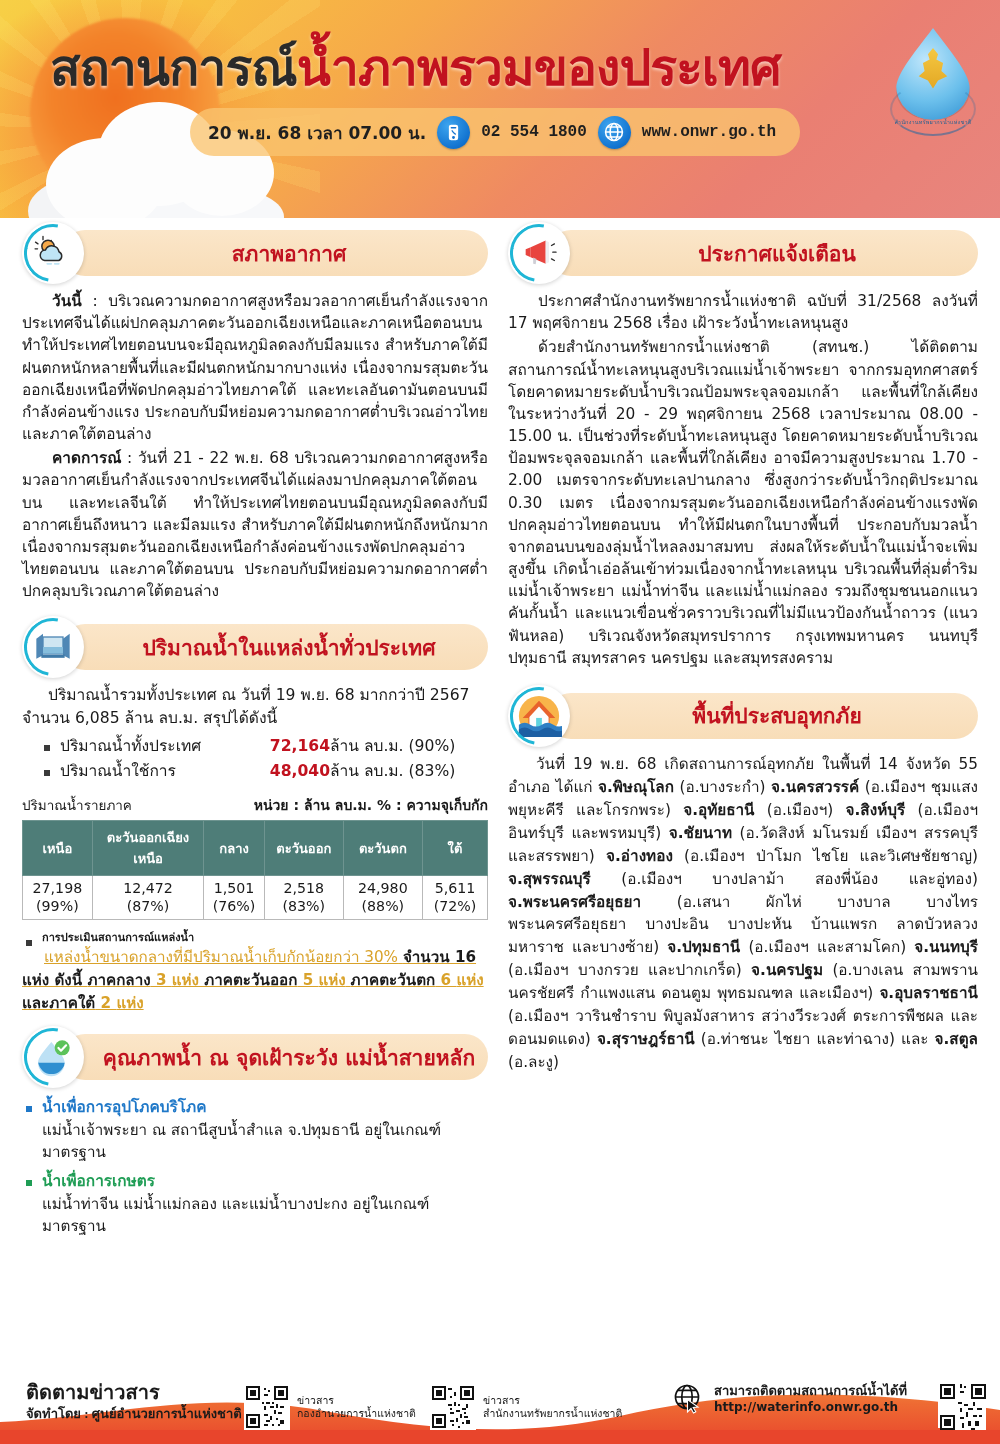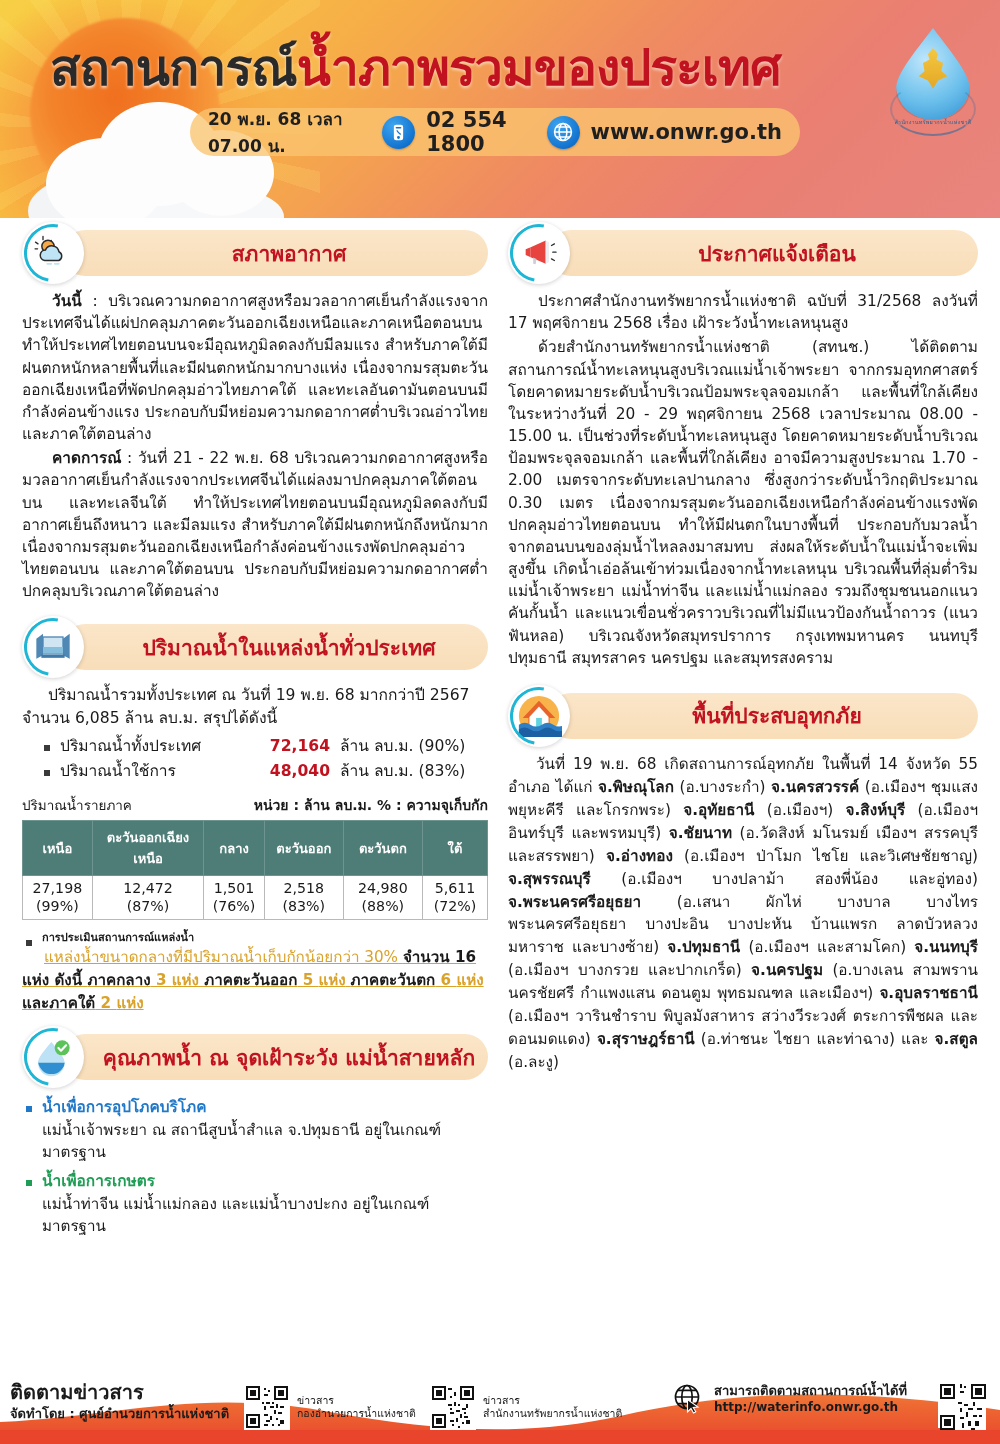--- a/index.html
+++ b/index.html
@@ -51,21 +51,21 @@
     background: rgba(250,196,112,0.78); border-radius: 24px;
     display: flex; align-items: center; padding: 0 18px; gap: 11px;
   }
   .infobar .dt { font-size: 17px; font-weight: bold; color: #1f1f1f; }
   .circ-icon {
     width: 33px; height: 33px; border-radius: 50%;
     background: radial-gradient(circle at 35% 30%, #3da5ef, #1273d0 70%, #0c5ba8 100%);
     display: flex; align-items: center; justify-content: center;
     color: #fff; flex: 0 0 auto; box-shadow: 0 1px 2px rgba(0,0,0,.25);
   }
-  .infobar .val { font-size: 21px; font-weight: bold; color: #1f1f1f; }
+  .infobar .val { font-size: 16px; font-weight: bold; color: #1f1f1f; font-family: Liberation Mono, monospace; }
 
   .logo {
     position: absolute; right: 22px; top: 26px; width: 90px; height: 112px;
   }
   .logo .drop {
     position:absolute; left:8px; top:2px; width:74px; height:92px;
     background: radial-gradient(circle at 40% 35%, #bfe6fb, #6cc0ec 55%, #2f8fd0 100%);
     border-radius: 50% 50% 50% 50% / 62% 62% 38% 38%;
     clip-path: path("M37 0 C 58 28, 74 46, 74 62 C 74 80, 57 92, 37 92 C 17 92, 0 80, 0 62 C 0 46, 16 28, 37 0 Z");
     box-shadow: 0 2px 4px rgba(0,0,0,.2);
@@ -117,21 +117,21 @@
   }
   p.para b { font-weight: bold; }
 
   
   .wv-lead { font-size: 15.6px; line-height: 1.46; color: #1a1a1a; text-indent: 26px; }
   .wv-list { list-style: none; margin: 4px 0 0 0; }
   .wv-list li { display: flex; align-items: baseline; font-size: 15.6px; line-height: 1.62; color: #1a1a1a; }
   .bsq { display:inline-block; width:6px; height:6px; background:#3a3a3a; margin: 0 10px 0 22px; flex:0 0 auto; }
   .wv-list .nm { width: 186px; flex: 0 0 auto; }
   .wv-list .num { color: #c1121f; font-weight: bold; width: 84px; flex: 0 0 auto; text-align:right; }
-  .wv-list .un { margin-left: 10px; }
+  .wv-list .un { }
 
   .tbl-cap { display:flex; justify-content:space-between; align-items:flex-end; margin: 10px 0 4px 0; }
   .tbl-cap .l { font-size: 13.5px; color: #1a1a1a; }
   .tbl-cap .r { font-size: 14px; color: #1a1a1a; font-weight:bold; }
 
   table.regions { width: 100%; border-collapse: collapse; }
   table.regions th {
     background: #4e7d78; color: #fff; font-size: 13px; font-weight: bold;
     padding: 6px 2px; text-align: center; border: 1px solid #6e9490;
   }
@@ -160,21 +160,21 @@
   .flood-body b { font-weight: bold; }
 
   
   .footer { position:absolute; left:0; top:1366px; width:1000px; height:78px; overflow:hidden; background:#fff; }
   .foot-wave {
     position:absolute; left:0; top:10px; width:1000px; height:68px;
     background: linear-gradient(180deg, #f3933f 0%, #ee6b33 40%, #e8452c 100%);
     clip-path: path("M0,46 C 120,40 200,12 330,36 C 430,54 520,62 620,40 C 720,18 830,8 1000,34 L1000,68 L0,68 Z");
   }
   .foot-red { position:absolute; left:0; bottom:0; width:1000px; height:14px; background:#e8452c; }
-  .f-brand { position:absolute; left:10px; top:16px; }
+  .f-brand { position:absolute; left:26px; top:16px;font-family:Liberation Serif, serif; }
   .f-brand .b1 { font-size:20px; font-weight:bold; color:#1a1a1a; line-height:1.05; }
   .f-brand .b2 { font-size:13px; font-weight:bold; color:#1a1a1a; }
   .qr { width:46px; height:46px; background:#fff; padding:2px; flex:0 0 auto; }
   .qr svg { display:block; }
   .f-item { position:absolute; display:flex; align-items:center; gap:7px; }
   .f-item .tx1 { font-size:10.5px; color:#1a1a1a; line-height:1.25; }
   .f-item .tx2 { font-size:10.5px; color:#1a1a1a; line-height:1.25; }
   .f-web { position:absolute; left:672px; top:16px; display:flex; align-items:center; gap:8px; }
   .f-web .wl1 { font-size:13px; font-weight:bold; color:#1a1a1a; line-height:1.3; }
   .f-web .wl2 { font-size:12px; font-weight:bold; color:#1a1a1a; line-height:1.3; }

